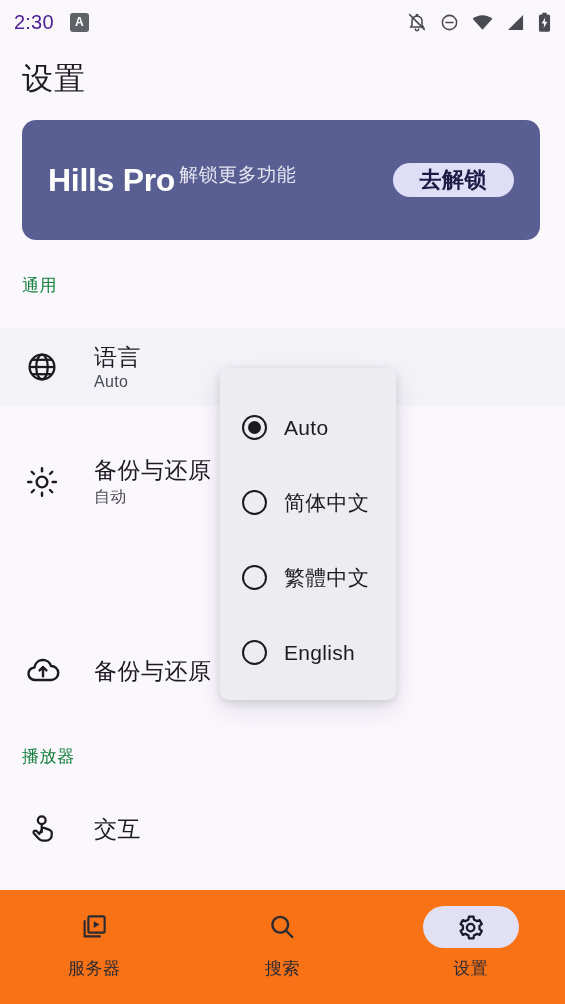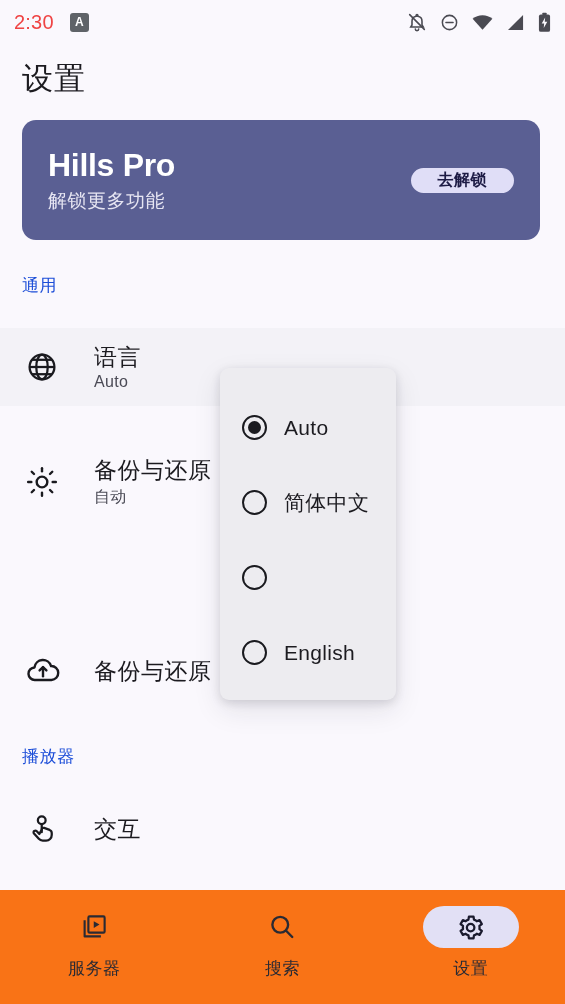--- a/index.html
+++ b/index.html
@@ -10,21 +10,21 @@
     overflow:hidden;
   }
   #app { position:relative; width:565px; height:1004px; background:#FAF8FD; }
 
   
   .statusbar {
     position:absolute; top:0; left:0; width:565px; height:44px;
     display:flex; align-items:center; padding:0 14px;
   }
   .status-time {
-    font-size:20px; color:#ef4444; letter-spacing:.2px;
+    font-size:20px; color:#4c1d95; letter-spacing:.2px;
   }
   .status-appicon {
     margin-left:16px; width:19px; height:19px; border-radius:3px;
     background:#5F6368; color:#FFFFFF; font-size:12px; font-weight:bold;
     display:flex; align-items:center; justify-content:center; line-height:1;
   }
   .status-right { margin-left:auto; display:flex; align-items:center; gap:13px; }
   .status-right svg { display:block; }
 
   
@@ -32,34 +32,34 @@
     position:absolute; top:58px; left:22px;
     font-size:31px; color:#1C1B20; letter-spacing:1px;
   }
 
   
   .pro-banner {
     position:absolute; top:120px; left:22px; width:518px; height:120px;
     background:#5A5F93; border-radius:14px;
     display:flex; align-items:center; padding:0 26px;
   }
-  .pro-text { display:flex; flex-direction:column; gap:4px; }
+  .pro-text { display:flex; flex-direction:row; gap:4px; }
   .pro-title { font-size:32px; font-weight:bold; color:#FFFFFF; letter-spacing:-.3px; }
   .pro-sub { font-size:19px; color:#E6E5F2; letter-spacing:.5px; }
   .pro-btn {
     margin-left:auto; background:#E0DEF7; color:#1D1B45;
     border:none; border-radius:26px; padding:2px 27px;
-    font-size:16px; font-weight:bold; font-family:inherit;
+    font-size:22px; font-weight:bold; font-family:inherit;
     letter-spacing:.5px; cursor:pointer;
   }
 
   
   .section-header {
     position:absolute; left:22px;
-    font-size:17px; color:#1d4ed8; letter-spacing:.6px;
+    font-size:17px; color:#15803d; letter-spacing:.6px;
   }
   #sec-general { top:274px; }
   #sec-player  { top:745px; }
 
   
   .row {
     position:absolute; left:0; width:565px; height:78px;
     display:flex; padding-left:26px;
     cursor:pointer;
   }
@@ -249,20 +249,21 @@
       <span class="dlg-label">Auto</span>
     </div>
 
     <div class="dlg-option">
       <span class="radio"></span>
       <span class="dlg-label">简体中文</span>
     </div>
 
     <div class="dlg-option">
       <span class="radio"></span>
+      <span class="dlg-label">繁體中文</span>
     </div>
 
     <div class="dlg-option">
       <span class="radio"></span>
       <span class="dlg-label">English</span>
     </div>
 
   </div>
 
   <div class="bottom-nav">

